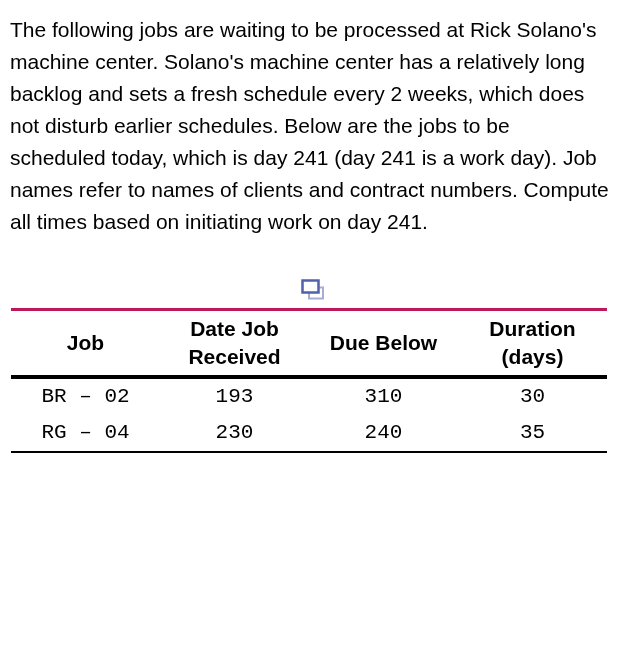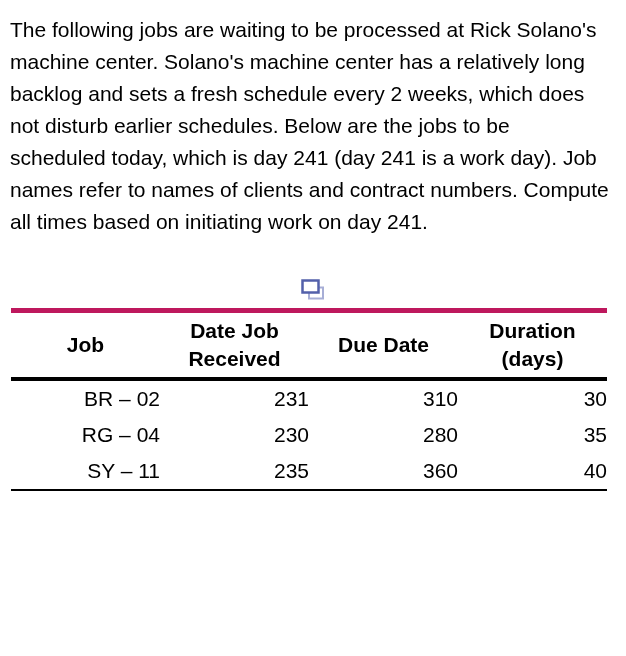--- a/index.html
+++ b/index.html
@@ -37,41 +37,42 @@
     display: inline-block;
     width: 24px;
     height: 24px;
     cursor: pointer;
   }
   table.jobs {
     border-collapse: collapse;
     table-layout: fixed;
     margin: 6px 0 0 11px;
     width: 596px;
-    border-top: 5px solid #be185d;
+    border-top: 3px solid #be185d;
     border-bottom: 2px solid #000000;
   }
   table.jobs thead tr {
     border-bottom: 4px solid #000000;
   }
   table.jobs th {
     font-weight: bold;
     font-size: 21px;
     line-height: 28px;
     padding: 4px 0;
     text-align: center;
     vertical-align: middle;
     white-space: pre-line;
   }
   table.jobs td {
     font-size: 21px;
     line-height: 25px;
     padding: 5px 0 6px 0;
-    text-align: right;
+    text-align: center;
     vertical-align: middle;
+    font-family: Liberation Mono, monospace;
   }
 </style>
 </head>
 <body>
 
 <div class="page">
 
   <p class="intro">The following jobs are waiting to be processed at Rick Solano's machine center. Solano's machine center has a relatively long backlog and sets a fresh schedule every 2 weeks, which does not disturb earlier schedules. Below are the jobs to be scheduled today, which is day 241 (day 241 is a work day). Job names refer to names of clients and contract numbers. Compute all times based on initiating work on day 241.</p>
 
   <div class="icon-row">
@@ -88,40 +89,34 @@
       <col style="width:25%">
         <col style="width:25%">
         <col style="width:25%">
         <col style="width:25%">
     </colgroup>
     <thead>
       <tr>
         <th>Job</th>
         <th>Date Job
 Received</th>
-        <th>Due Date</th>
+        <th>Due Below</th>
         <th>Duration
 (days)</th>
       </tr>
     </thead>
     <tbody>
       <tr>
         <td>BR – 02</td>
-        <td>231</td>
+        <td>193</td>
         <td>310</td>
         <td>30</td>
       </tr>
       <tr>
         <td>RG – 04</td>
         <td>230</td>
-        <td>280</td>
+        <td>240</td>
         <td>35</td>
-      </tr>
-      <tr>
-        <td>SY – 11</td>
-        <td>235</td>
-        <td>360</td>
-        <td>40</td>
       </tr>
     </tbody>
   </table>
 
 </div>
 
 </body></html>

